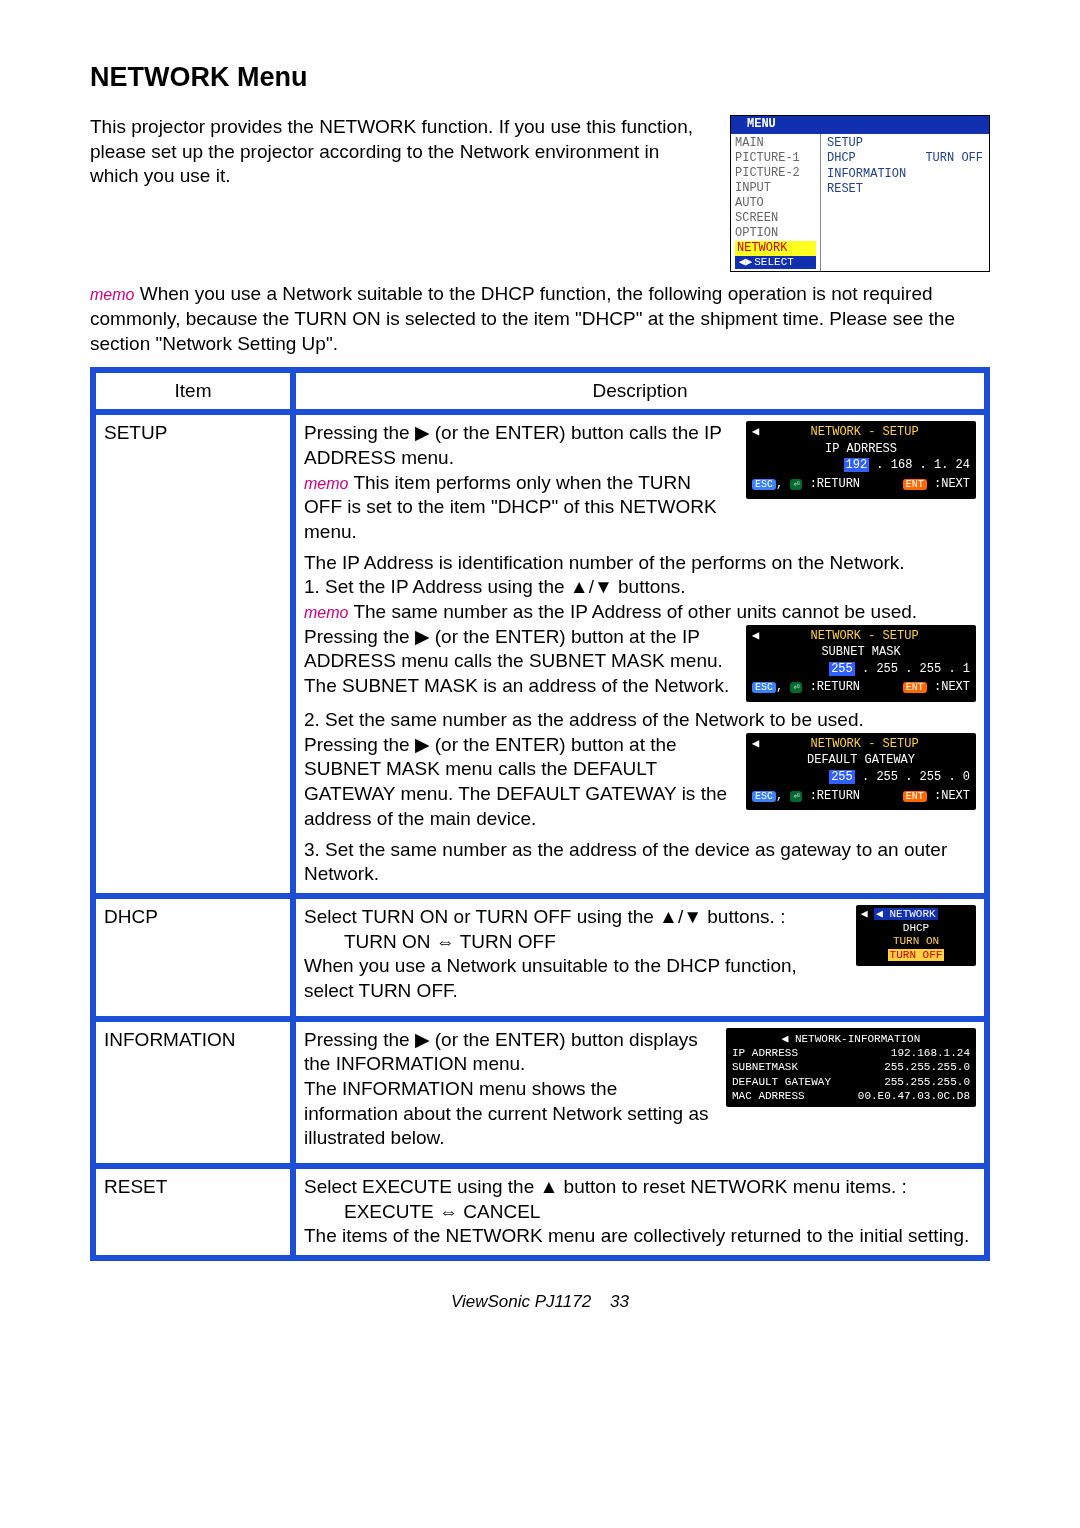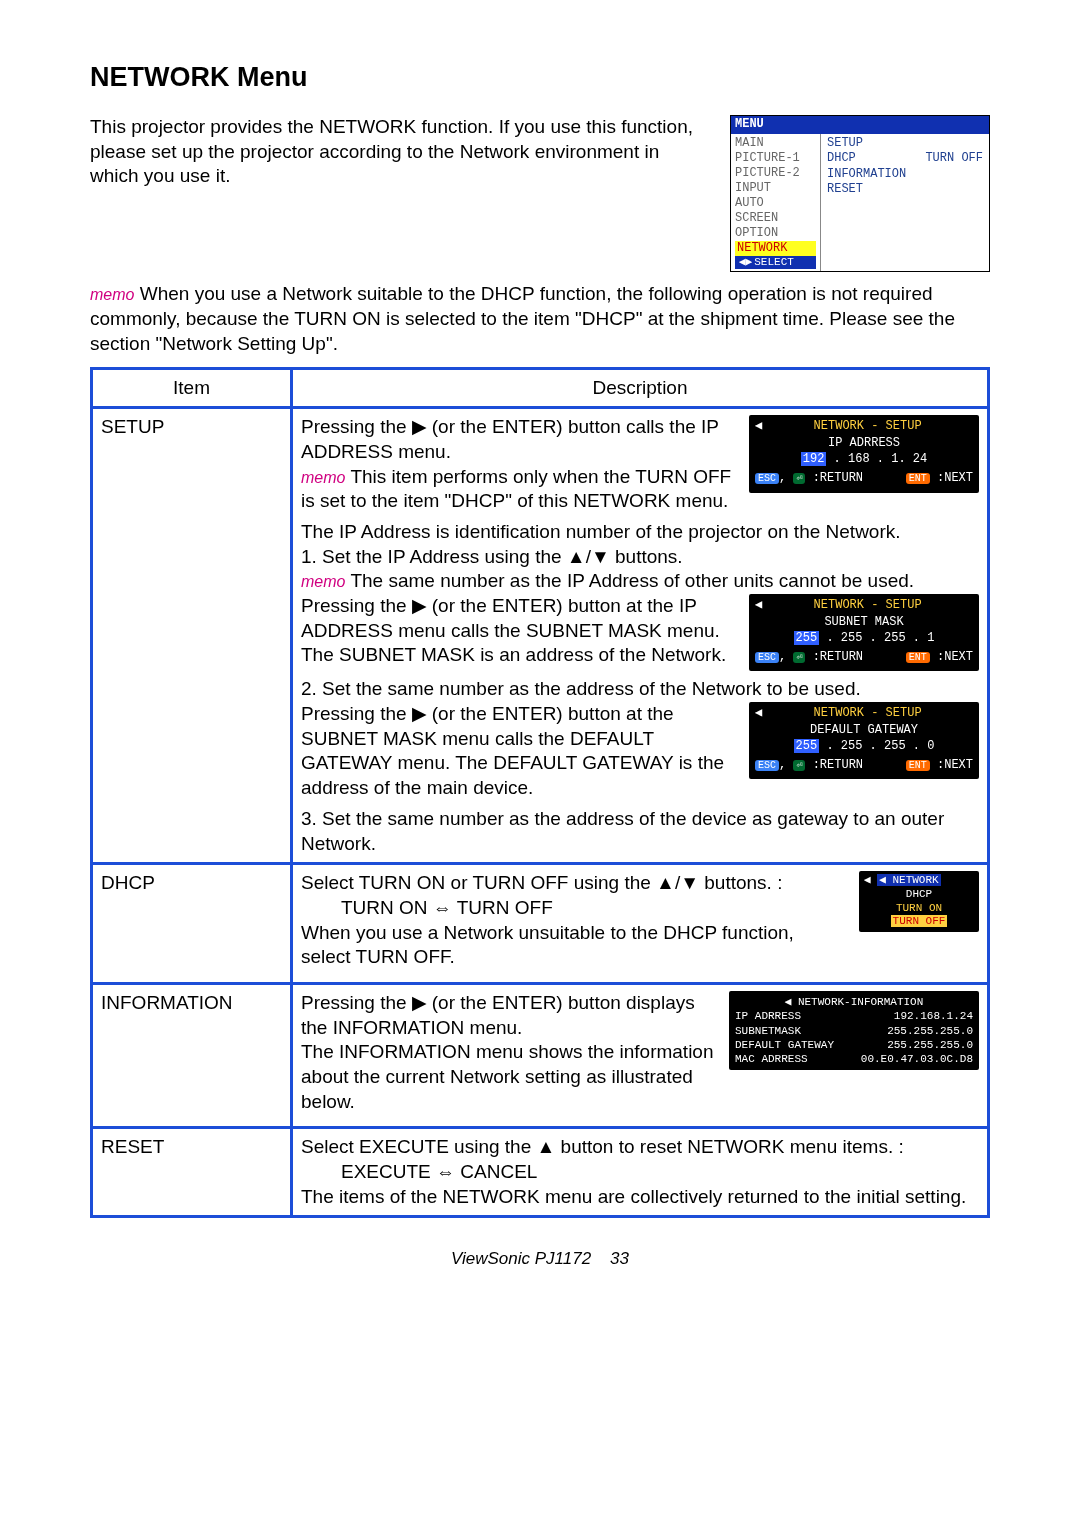--- a/index.html
+++ b/index.html
@@ -29,21 +29,21 @@
   .menu-thumb {
     width: 260px;
     border: 1px solid #000;
     background: #fff;
     font-family: "Courier New", monospace;
     font-size: 12px;
   }
   .menu-thumb-header {
     background: #1030b0;
     color: #fff;
-    padding: 1px 4px;
+    padding: 1px 16px;
     font-weight: bold;
   }
   .menu-thumb-body { display: flex; }
   .menu-thumb-left {
     width: 90px;
     border-right: 1px solid #888;
     padding: 2px 4px;
     color: #666;
   }
   .menu-thumb-left div { line-height: 1.25; }
@@ -55,21 +55,21 @@
   .menu-thumb-right .rline { display: flex; justify-content: space-between; }
   .hl-yellow { background: #ffff20; color: #c00; padding: 0 2px; }
   .select-bar { background: #1030b0; color: #fff; padding: 0 4px; font-size: 11px; display:flex; align-items:center; gap:2px; }
 
   table.main {
     border-collapse: collapse;
     width: 100%;
     margin-top: 10px;
   }
   table.main th, table.main td {
-    border: 3px solid #1d4ed8;
+    border: 6px solid #1d4ed8;
     padding: 6px 8px;
     vertical-align: top;
     font-size: 19px;
   }
   table.main th {
     font-weight: normal;
     text-align: center;
     background: #fff;
   }
   .col-item { width: 200px; }
@@ -82,21 +82,21 @@
     color: #fff;
     font-family: "Courier New", monospace;
     font-size: 12px;
     padding: 4px 6px 6px 6px;
     border-radius: 2px;
     flex-shrink: 0;
   }
   .osd .title-row { color: #ffd040; text-align: center; }
   .osd .title-row .tri { color: #fff; float: left; }
   .osd .sub { text-align: center; color: #fff; margin-top: 1px; }
-  .osd .ip { text-align: center; color: #fff; margin-top: 1px; }
+  .osd .ip { text-align: right; color: #fff; margin-top: 1px; }
   .osd .hi { background: #3060ff; color: #fff; padding: 0 2px; }
   .osd .ft { display: flex; justify-content: space-between; margin-top: 3px; align-items:center; }
   .osd .ft .ret { color: #fff; }
   .osd .ft .ret .pill { background:#3b82f6; color:#fff; border-radius:3px; padding:0 3px; font-size:10px; }
   .osd .ft .ret .pill2 { background:#006a30; color:#fff; border-radius:3px; padding:0 3px; font-size:10px; }
   .osd .ft .nxt { color: #fff; }
   .osd .ft .nxt .pill { background:#ff6a00; color:#fff; border-radius:3px; padding:0 3px; font-size:10px; }
 
   .osd-small {
     width: 120px;
@@ -208,21 +208,21 @@
           <div class="osd">
             <div class="title-row"><span class="tri">◀</span><span>NETWORK - SETUP</span></div>
             <div class="sub">IP ADRRESS</div>
             <div class="ip"><span class="hi">192</span><span> . 168 .   1.   24</span></div>
             <div class="ft">
               <span class="ret"><span class="pill">ESC</span>, <span class="pill2">⏎</span> <span>:RETURN</span></span>
               <span class="nxt"><span class="pill">ENT</span> <span>:NEXT</span></span>
             </div>
           </div>
         </div>
-        <div>The IP Address is identification number of the projector on the Network.</div>
+        <div>The IP Address is identification number of the performs on the Network.</div>
         <div>1. Set the IP Address using the ▲/▼ buttons.</div>
         <div><span class="memo">memo</span><span> The same number as the IP Address of other units cannot be used.</span></div>
 
         <div class="desc-block">
           <div class="desc-text">Pressing the ▶ (or the ENTER) button at the IP ADDRESS menu calls the SUBNET MASK menu. The SUBNET MASK is an address of the Network.</div>
           <div class="osd">
             <div class="title-row"><span class="tri">◀</span><span>NETWORK - SETUP</span></div>
             <div class="sub">SUBNET MASK</div>
             <div class="ip"><span class="hi">255</span><span> . 255 . 255 .   1</span></div>
             <div class="ft">

